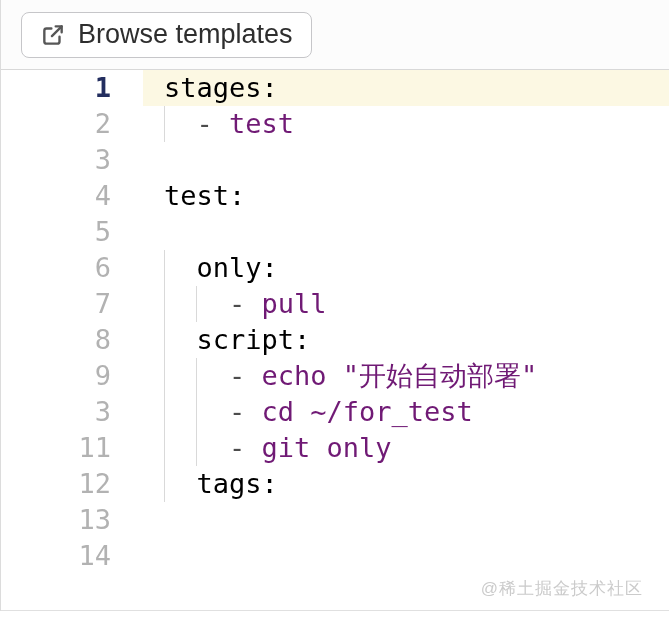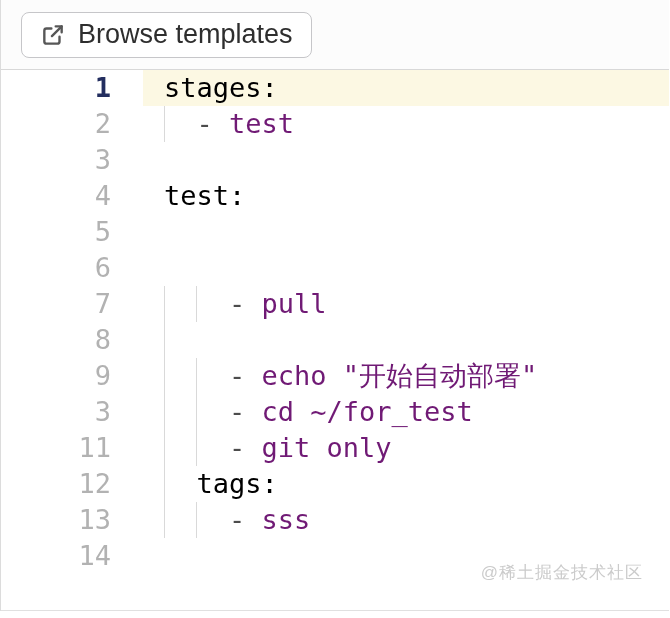--- a/index.html
+++ b/index.html
@@ -40,21 +40,21 @@
   .code.act{background:#fcf8e3;}
   .key{color:#000000;}
   .dash{color:#4c4c4c;}
   .str{color:#701a75;}
   .ws{color:#2f2f2f;}
   .ig{position:absolute;top:0;bottom:0;width:1px;background:#d9d9d9;}
   .g0{left:21px;}
   .g2{left:53px;}
   
   .watermark{
-    position:absolute;right:26px;bottom:26px;font-size:17px;color:#cbcbcb;
+    position:absolute;right:26px;bottom:10px;font-size:17px;color:#cbcbcb;
     font-family:"Liberation Sans",sans-serif;letter-spacing:1px;
   }
 </style>
 </head>
 <body>
 
 <div class="frame">
 
   <div class="toolbar">
     <button class="btn">
@@ -90,30 +90,31 @@
       <div class="ln">4</div>
       <div class="code"><span class="key">test:</span></div>
     </div>
 
     <div class="line">
       <div class="ln">5</div>
     </div>
 
     <div class="line">
       <div class="ln">6</div>
+      <div class="code"><i class="ig g0"></i><span class="ws">  </span><span class="key">only:</span></div>
     </div>
 
     <div class="line">
       <div class="ln">7</div>
       <div class="code"><i class="ig g0"></i><i class="ig g2"></i><span class="ws">    </span><span class="dash">- </span><span class="str">pull</span></div>
     </div>
 
     <div class="line">
       <div class="ln">8</div>
-      <div class="code"><i class="ig g0"></i><span class="ws">  </span></div>
+      <div class="code"><i class="ig g0"></i><span class="ws">  </span><span class="key">script:</span></div>
     </div>
 
     <div class="line">
       <div class="ln">9</div>
       <div class="code"><i class="ig g0"></i><i class="ig g2"></i><span class="ws">    </span><span class="dash">- </span><span class="str">echo "开始自动部署"</span></div>
     </div>
 
     <div class="line">
       <div class="ln">3</div>
       <div class="code"><i class="ig g0"></i><i class="ig g2"></i><span class="ws">    </span><span class="dash">- </span><span class="str">cd ~/for_test</span></div>
@@ -124,21 +125,20 @@
       <div class="code"><i class="ig g0"></i><i class="ig g2"></i><span class="ws">    </span><span class="dash">- </span><span class="str">git only</span></div>
     </div>
 
     <div class="line">
       <div class="ln">12</div>
       <div class="code"><i class="ig g0"></i><span class="ws">  </span><span class="key">tags:</span></div>
     </div>
 
     <div class="line">
       <div class="ln">13</div>
-      <div class="code"><i class="ig g0"></i><i class="ig g2"></i><span class="ws">    </span><span class="dash">- </span><span class="str">sss</span></div>
     </div>
 
     <div class="line">
       <div class="ln">14</div>
       <div class="code"></div>
     </div>
 
     <div class="watermark">@稀土掘金技术社区</div>
   </div>
 

